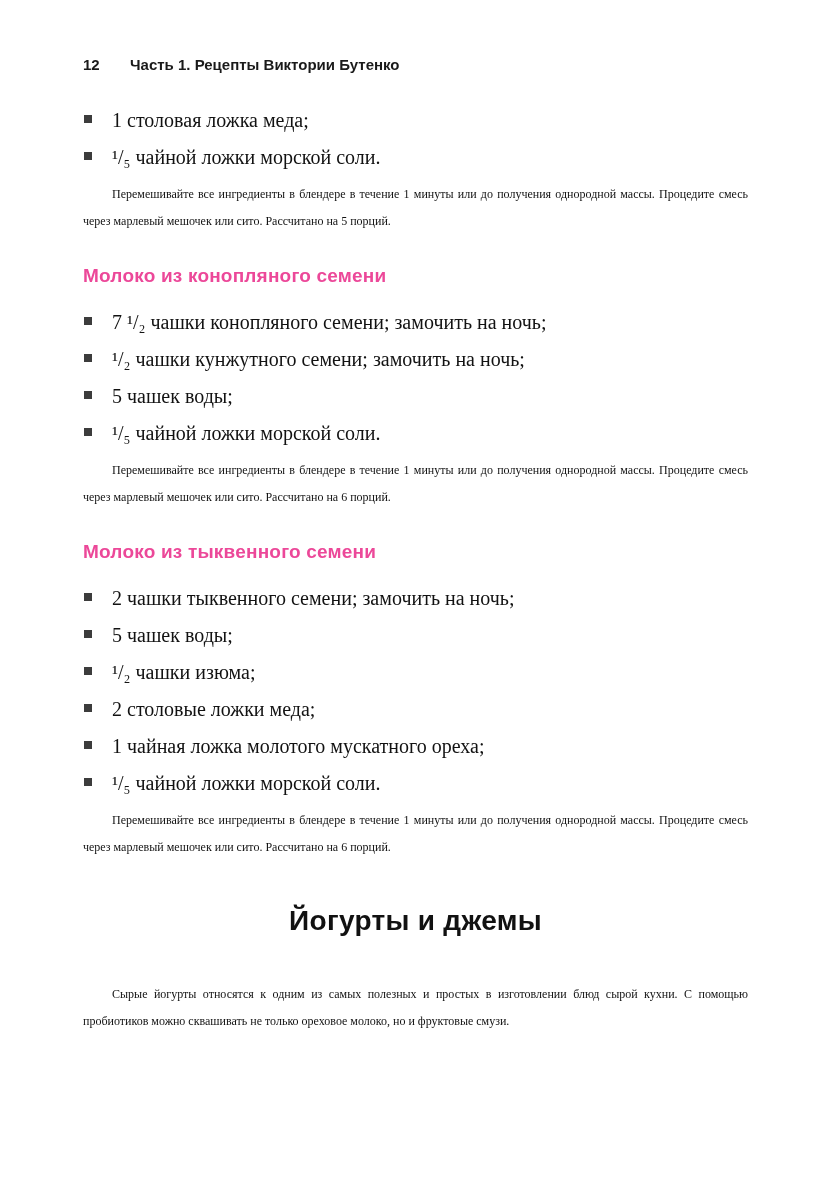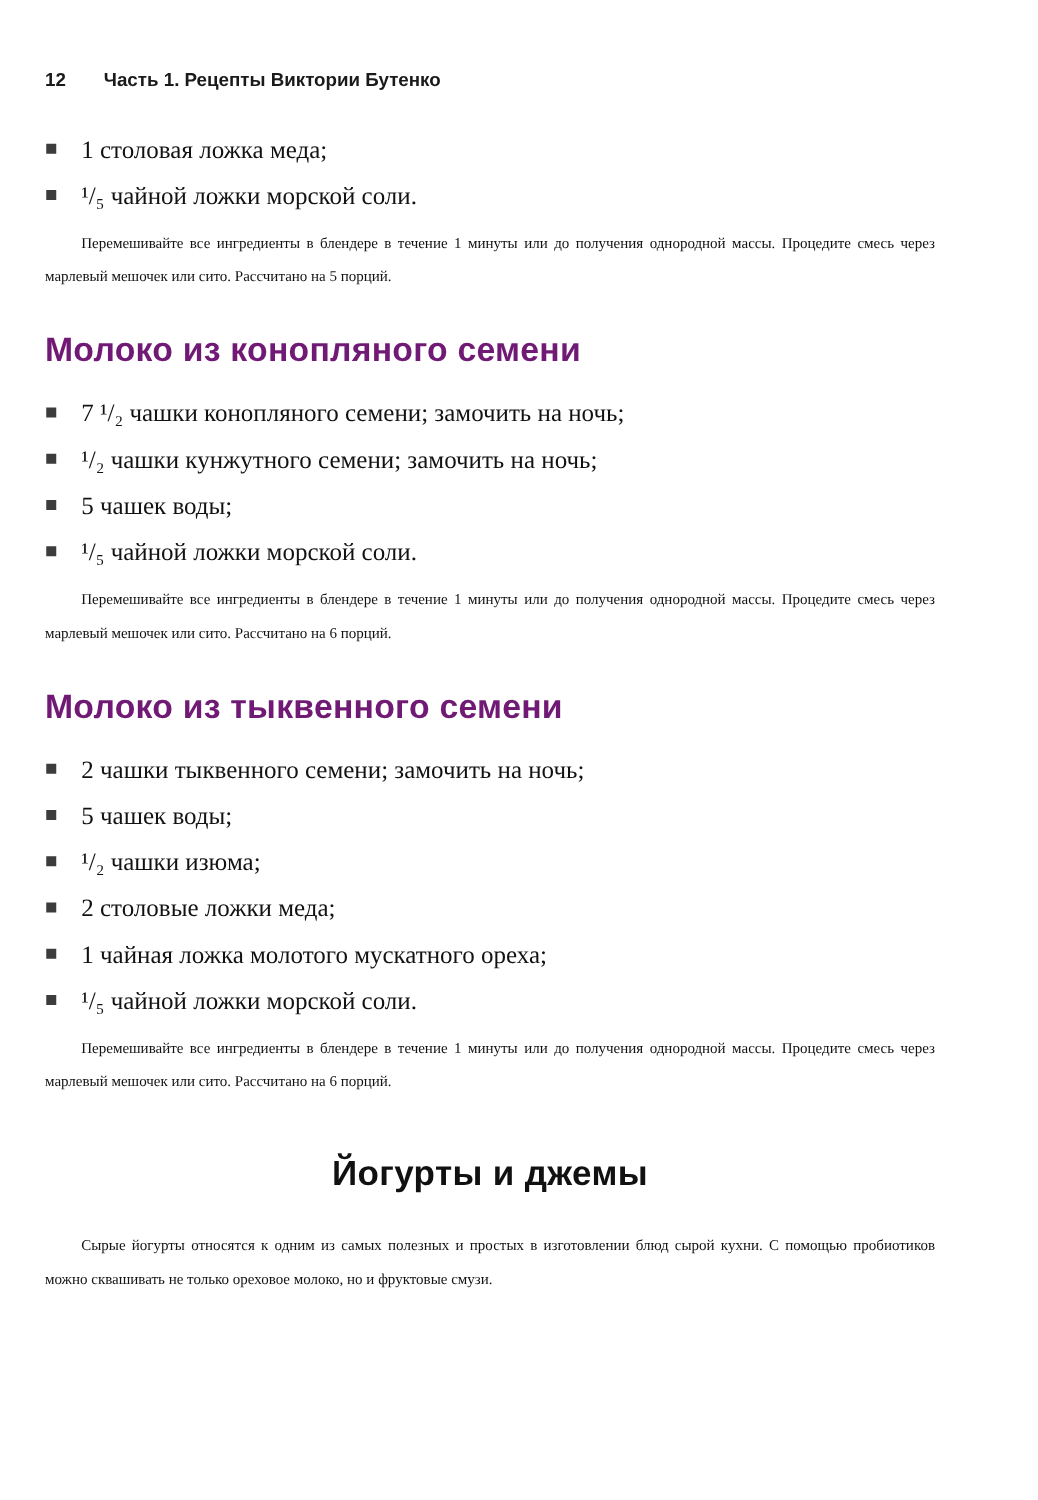--- a/index.html
+++ b/index.html
@@ -7,21 +7,21 @@
   body {
     width: 830px;
     height: 1200px;
     font-family: "Liberation Serif", serif;
     color: #121212;
     overflow: hidden;
   }
   .page {
     width: 830px;
     height: 1064px;
-    padding: 56px 82px 0 36px;
+    padding: 56px 82px 0 83px;
   }
   
   .running-head {
     display: flex;
     align-items: baseline;
     font-family: "Liberation Sans", sans-serif;
     font-weight: bold;
     font-size: 15px;
     color: #1a1a1a;
     margin-bottom: 34px;
@@ -52,33 +52,33 @@
     font-size: 12px;
     line-height: 27px;
     text-align: justify;
     text-indent: 29px;
     margin-bottom: 8px;
   }
   
   h2.section-heading {
     font-family: "Liberation Sans", sans-serif;
     font-weight: bold;
-    font-size: 27px;
-    color: #701a75;
+    font-size: 19px;
+    color: #ec4899;
     margin: 30px 0 22px 0;
     letter-spacing: 0.2px;
   }
   
   h1.chapter-heading {
     font-family: "Liberation Sans", sans-serif;
     font-weight: bold;
     font-size: 28px;
     color: #111111;
     text-align: center;
-    margin: 44px 0 28px 0;
+    margin: 44px 0 44px 0;
     letter-spacing: 0.3px;
   }
 </style>
 </head>
 <body>
 
 <div class="page">
 
   <header class="running-head">
     <span class="page-num">12</span>

